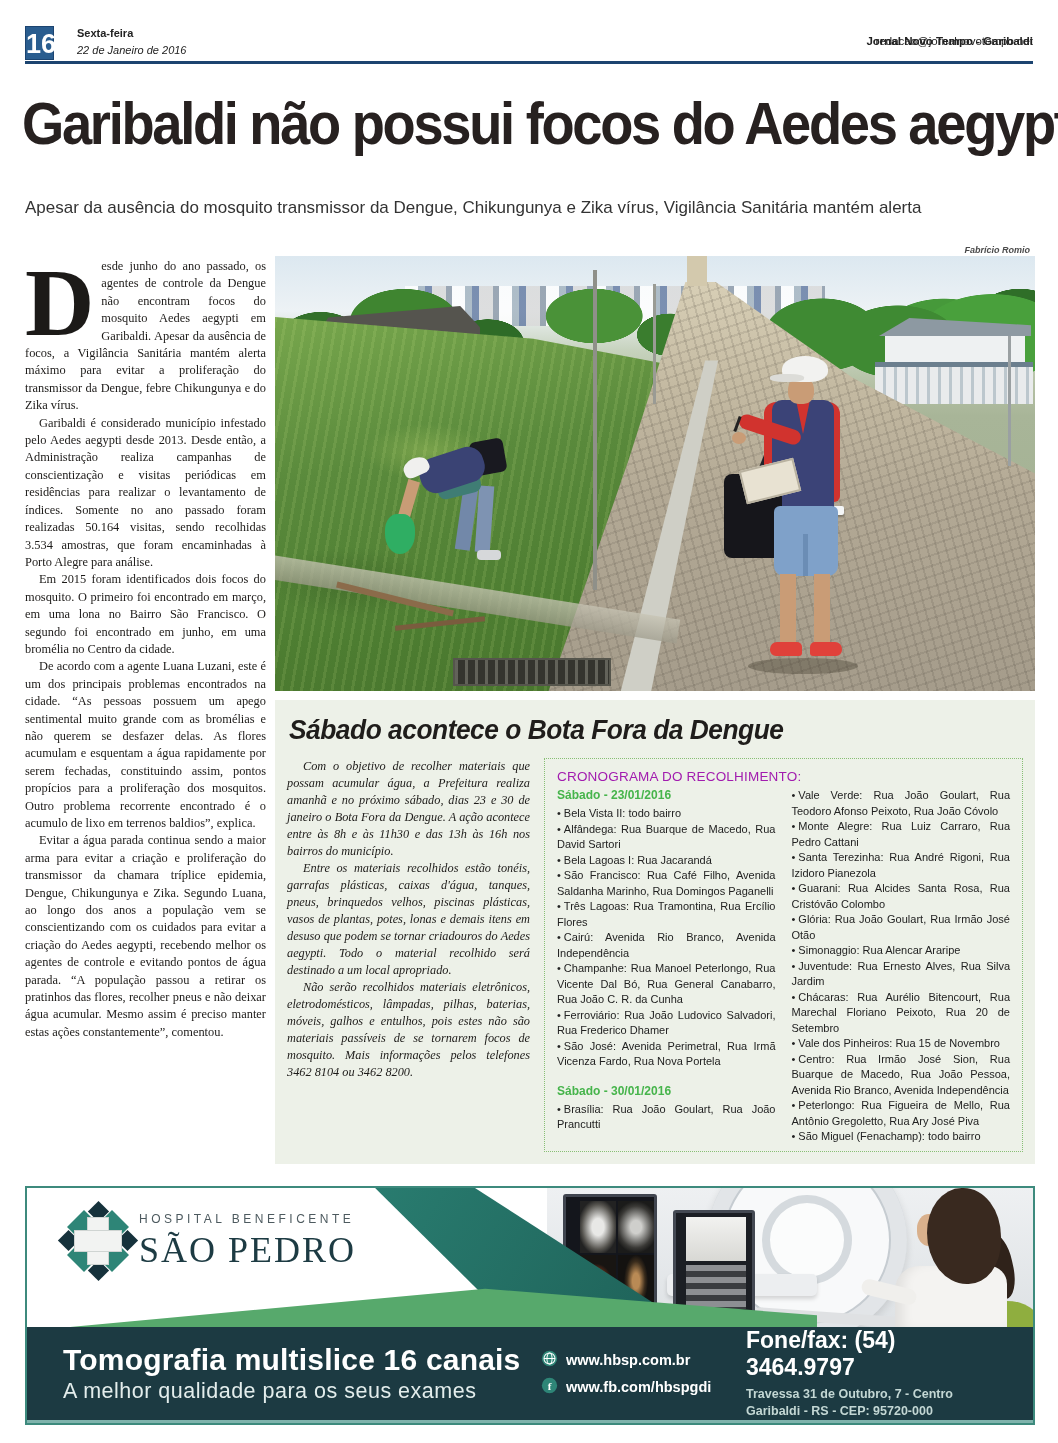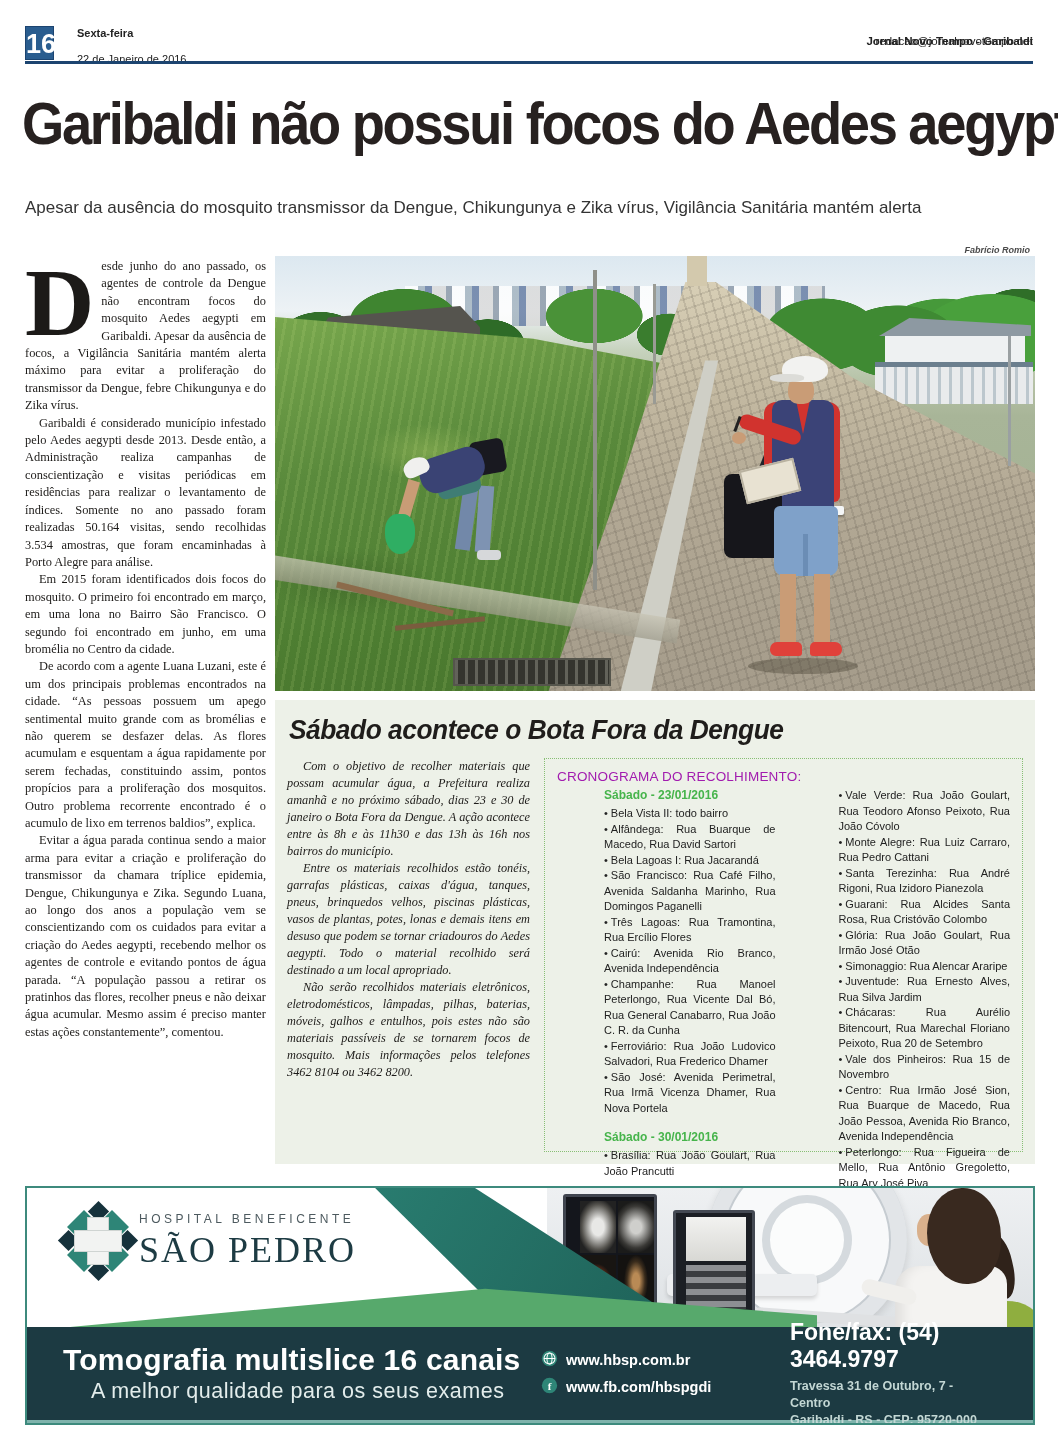--- a/index.html
+++ b/index.html
@@ -7,21 +7,21 @@
   .page { position:relative; width:1058px; height:1443px; background:#fff; margin:0 auto;
           font-family:"Liberation Sans", sans-serif; overflow:hidden; }
 
   
   .hdr { position:absolute; left:25px; top:26px; width:1008px; height:34px; }
   .pageno { position:absolute; left:0; top:0; width:29px; height:34px; background:#2a5d8f;
             color:#fff; font-size:27px; font-weight:bold; text-align:center; line-height:34px;
             border:1px solid #1c4470; }
   .daydate { position:absolute; left:52px; top:1px; font-size:11px; color:#222; }
   .daydate .d1 { font-weight:bold; }
-  .daydate .d2 { margin-top:14px; }
+  .daydate .d2 { margin-top:5px;font-style:italic; }
   .hmail { position:absolute; left:0; right:0; top:9px; text-align:right; font-size:11.5px; color:#222; }
   .hpaper { position:absolute; right:0; top:9px; font-size:11.5px; font-weight:bold; color:#222; }
   .hrule { position:absolute; left:25px; top:61px; width:1008px; height:3px; background:#1c4470; }
 
   
   h1.headline { position:absolute; left:22px; top:90px; width:1120px;
     font-size:59px; font-weight:bold; color:#272120; letter-spacing:-2.5px;
     transform:scaleX(.92); transform-origin:left top; white-space:nowrap; }
   .subhead { position:absolute; left:25px; top:198px; width:1008px; font-size:17px; color:#333; }
 
@@ -138,21 +138,21 @@
   .greenbox { position:absolute; left:275px; top:700px; width:760px; height:464px; background:#edf1e8; padding:12px 12px 10px 12px; }
   .sec-title { font-size:28px; font-style:italic; font-weight:bold; color:#1f1d1b; letter-spacing:-0.5px;
     transform:scaleX(.94); transform-origin:left top; margin:2px 0 12px 2px; font-family:"Liberation Sans",sans-serif; white-space:nowrap; }
   .sec-cols { display:flex; gap:14px; }
   .italcol { width:243px; flex:none; font-family:"Liberation Serif",serif; font-style:italic;
     font-size:12.3px; line-height:17px; color:#1d1b19; text-align:justify; }
   .italcol p { text-indent:16px; }
   .dottedbox { flex:1; border:1px dotted #88bf74; padding:10px 12px 8px 12px; height:394px; }
   .cron-title { color:#a21caf; font-size:13.5px; font-weight:normal; margin-bottom:4px; letter-spacing:.2px; }
   .ccols { display:flex; gap:16px; }
-  .ccol { flex:1;margin-left:47px; }
+  .ccol { flex:1; }
   .cron-date { color:#46b44b; font-size:12px; font-weight:bold; margin-bottom:4px; }
   .cron-date.mt { margin-top:14px; }
   .ccol ul { list-style:none; }
   .ccol li { font-size:11px; line-height:15.5px; color:#222; text-align:justify; }
   .ccol li:before { content:"\2022"; margin-right:3px; }
 
   
   .ad { position:absolute; left:25px; top:1186px; width:1010px; height:239px; background:#fff;
     border:2px solid #3d8a7d; overflow:hidden; }
   .adphoto { position:absolute; left:520px; top:0; width:488px; height:143px;
@@ -193,25 +193,25 @@
   .chair { position:absolute; right:-10px; bottom:-12px; width:64px; height:42px; background:#8fae3f; border-radius:50%; }
   .sweep { position:absolute; left:300px; top:0; width:370px; height:143px; z-index:5;
     clip-path:polygon(13% 0, 40% 0, 100% 100%, 52% 100%);
     background:linear-gradient(120deg,#2a7f72,#1e6057); }
   .gtri { position:absolute; left:0; top:97px; width:790px; height:46px; z-index:6;
     clip-path:polygon(0 100%, 58% 8%, 100% 66%, 100% 100%); background:#57a96c; }
   .adband { position:absolute; left:0; bottom:0; width:100%; height:96px; background:#1c3a42; z-index:7;
     border-bottom:3px solid #7fb3ac; display:flex; align-items:center; }
   .adcopy { margin-left:36px; width:478px; }
   .adcopy .t1 { color:#fff; font-weight:bold; font-size:30px; letter-spacing:.2px; }
-  .adcopy .t2 { color:#e3edec; font-size:21.5px; margin-top:2px; letter-spacing:.5px;margin-left:28px; }
+  .adcopy .t2 { color:#e3edec; font-size:21.5px; margin-top:2px; letter-spacing:.5px; }
   .adlinks { width:205px; }
   .adlink { display:flex; align-items:center; gap:8px; margin:7px 0; color:#fff; font-size:14.5px; font-weight:bold; }
   .adlink svg { flex:none; }
-  .adcontact { flex:1; padding-right:42px;margin-left:44px; }
+  .adcontact { flex:1; padding-right:42px; }
   .phone { color:#fff; font-size:23px; font-weight:bold; margin-bottom:5px; }
   .addr { color:#c3d7d4; font-size:12.5px; font-weight:bold; line-height:17px; }
   .adlogo { position:absolute; left:34px; top:16px; z-index:8; display:flex; align-items:center; gap:4px; }
   .logoicon { position:relative; width:74px; height:74px; }
   .logoicon .tq { position:absolute; width:24px; height:24px; background:#2e8577; transform:rotate(45deg); }
   .logoicon .dq { position:absolute; width:15px; height:15px; background:#16323c; transform:rotate(45deg); }
   .logoicon .cr1 { position:absolute; left:27px; top:14px; width:20px; height:46px; background:#f2f3f2; box-shadow:0 0 0 1px #cfd4d2; }
   .logoicon .cr2 { position:absolute; left:14px; top:27px; width:46px; height:20px; background:#f2f3f2; box-shadow:0 0 0 1px #cfd4d2; }
   .logotext .l1 { font-size:12px; letter-spacing:3.5px; color:#4d5a5f; margin-bottom:3px; }
   .logotext .l2 { font-family:"Liberation Serif",serif; font-size:36px; letter-spacing:2px; color:#1d3b43; }
@@ -324,21 +324,21 @@
             <ul>
 
             <li>Bela Vista II: todo bairro</li>
                 <li>Alfândega: Rua Buarque de Macedo, Rua David Sartori</li>
                 <li>Bela Lagoas I: Rua Jacarandá</li>
                 <li>São Francisco: Rua Café Filho, Avenida Saldanha Marinho, Rua Domingos Paganelli</li>
                 <li>Três Lagoas: Rua Tramontina, Rua Ercílio Flores</li>
                 <li>Cairú: Avenida Rio Branco, Avenida Independência</li>
                 <li>Champanhe: Rua Manoel Peterlongo, Rua Vicente Dal Bó, Rua General Canabarro, Rua João C. R. da Cunha</li>
                 <li>Ferroviário: Rua João Ludovico Salvadori, Rua Frederico Dhamer</li>
-                <li>São José: Avenida Perimetral, Rua Irmã Vicenza Dhamer, Rua Nova Portela</li>
+                <li>São José: Avenida Perimetral, Rua Irmã Vicenza Fardo, Rua Nova Portela</li>
               </ul>
             <h4 class="cron-date mt">Sábado - 30/01/2016</h4>
             <ul>
 
             <li>Brasília: Rua João Goulart, Rua João Prancutti</li>
               </ul>
           </div>
           <div class="ccol">
             <ul>
 

